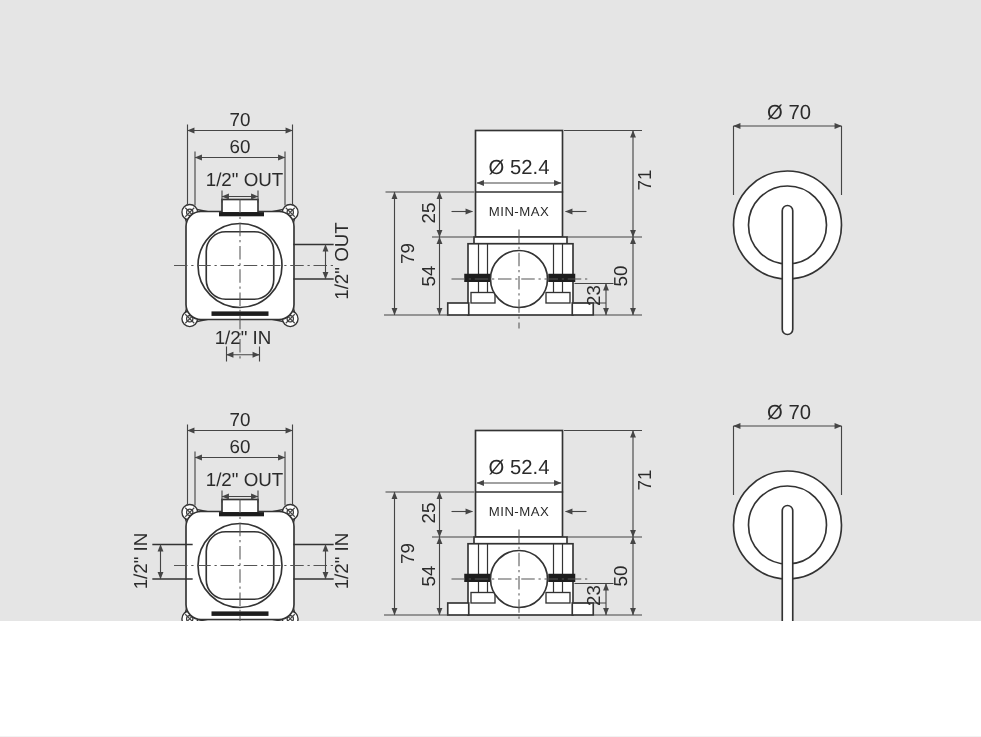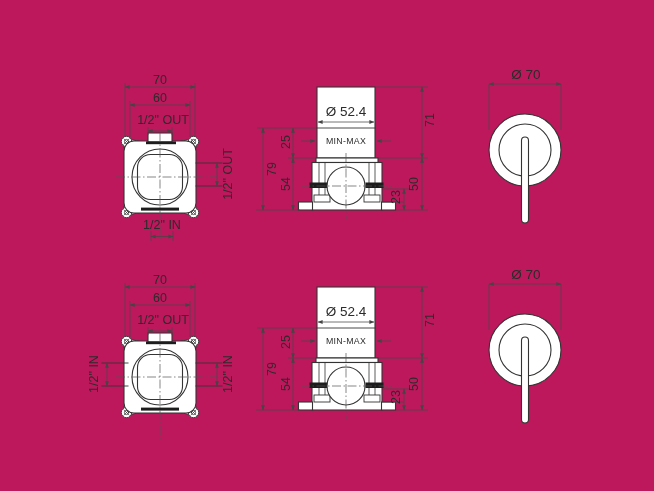--- a/index.html
+++ b/index.html
@@ -1,19 +1,19 @@
 <!DOCTYPE html>
 <html><head>
 <meta charset="utf-8">
 <style>
   html,body{margin:0;padding:0;background:#ffffff;}
   .canvas{
     position:relative;
-    width:654px;height:491px;
-    background:#be185d;
+    width:654px;height:414px;
+    background:#e5e5e5;
     font-family:"Liberation Sans", sans-serif;
     overflow:hidden;
   }
   svg{display:block;}
   
   .ln{stroke:#333333;stroke-width:1.1;fill:none;stroke-linecap:square;}
   .lnf{stroke:#333333;stroke-width:1.1;fill:#ffffff;}
   
   .dim{stroke:#454545;stroke-width:0.75;fill:none;}
   

